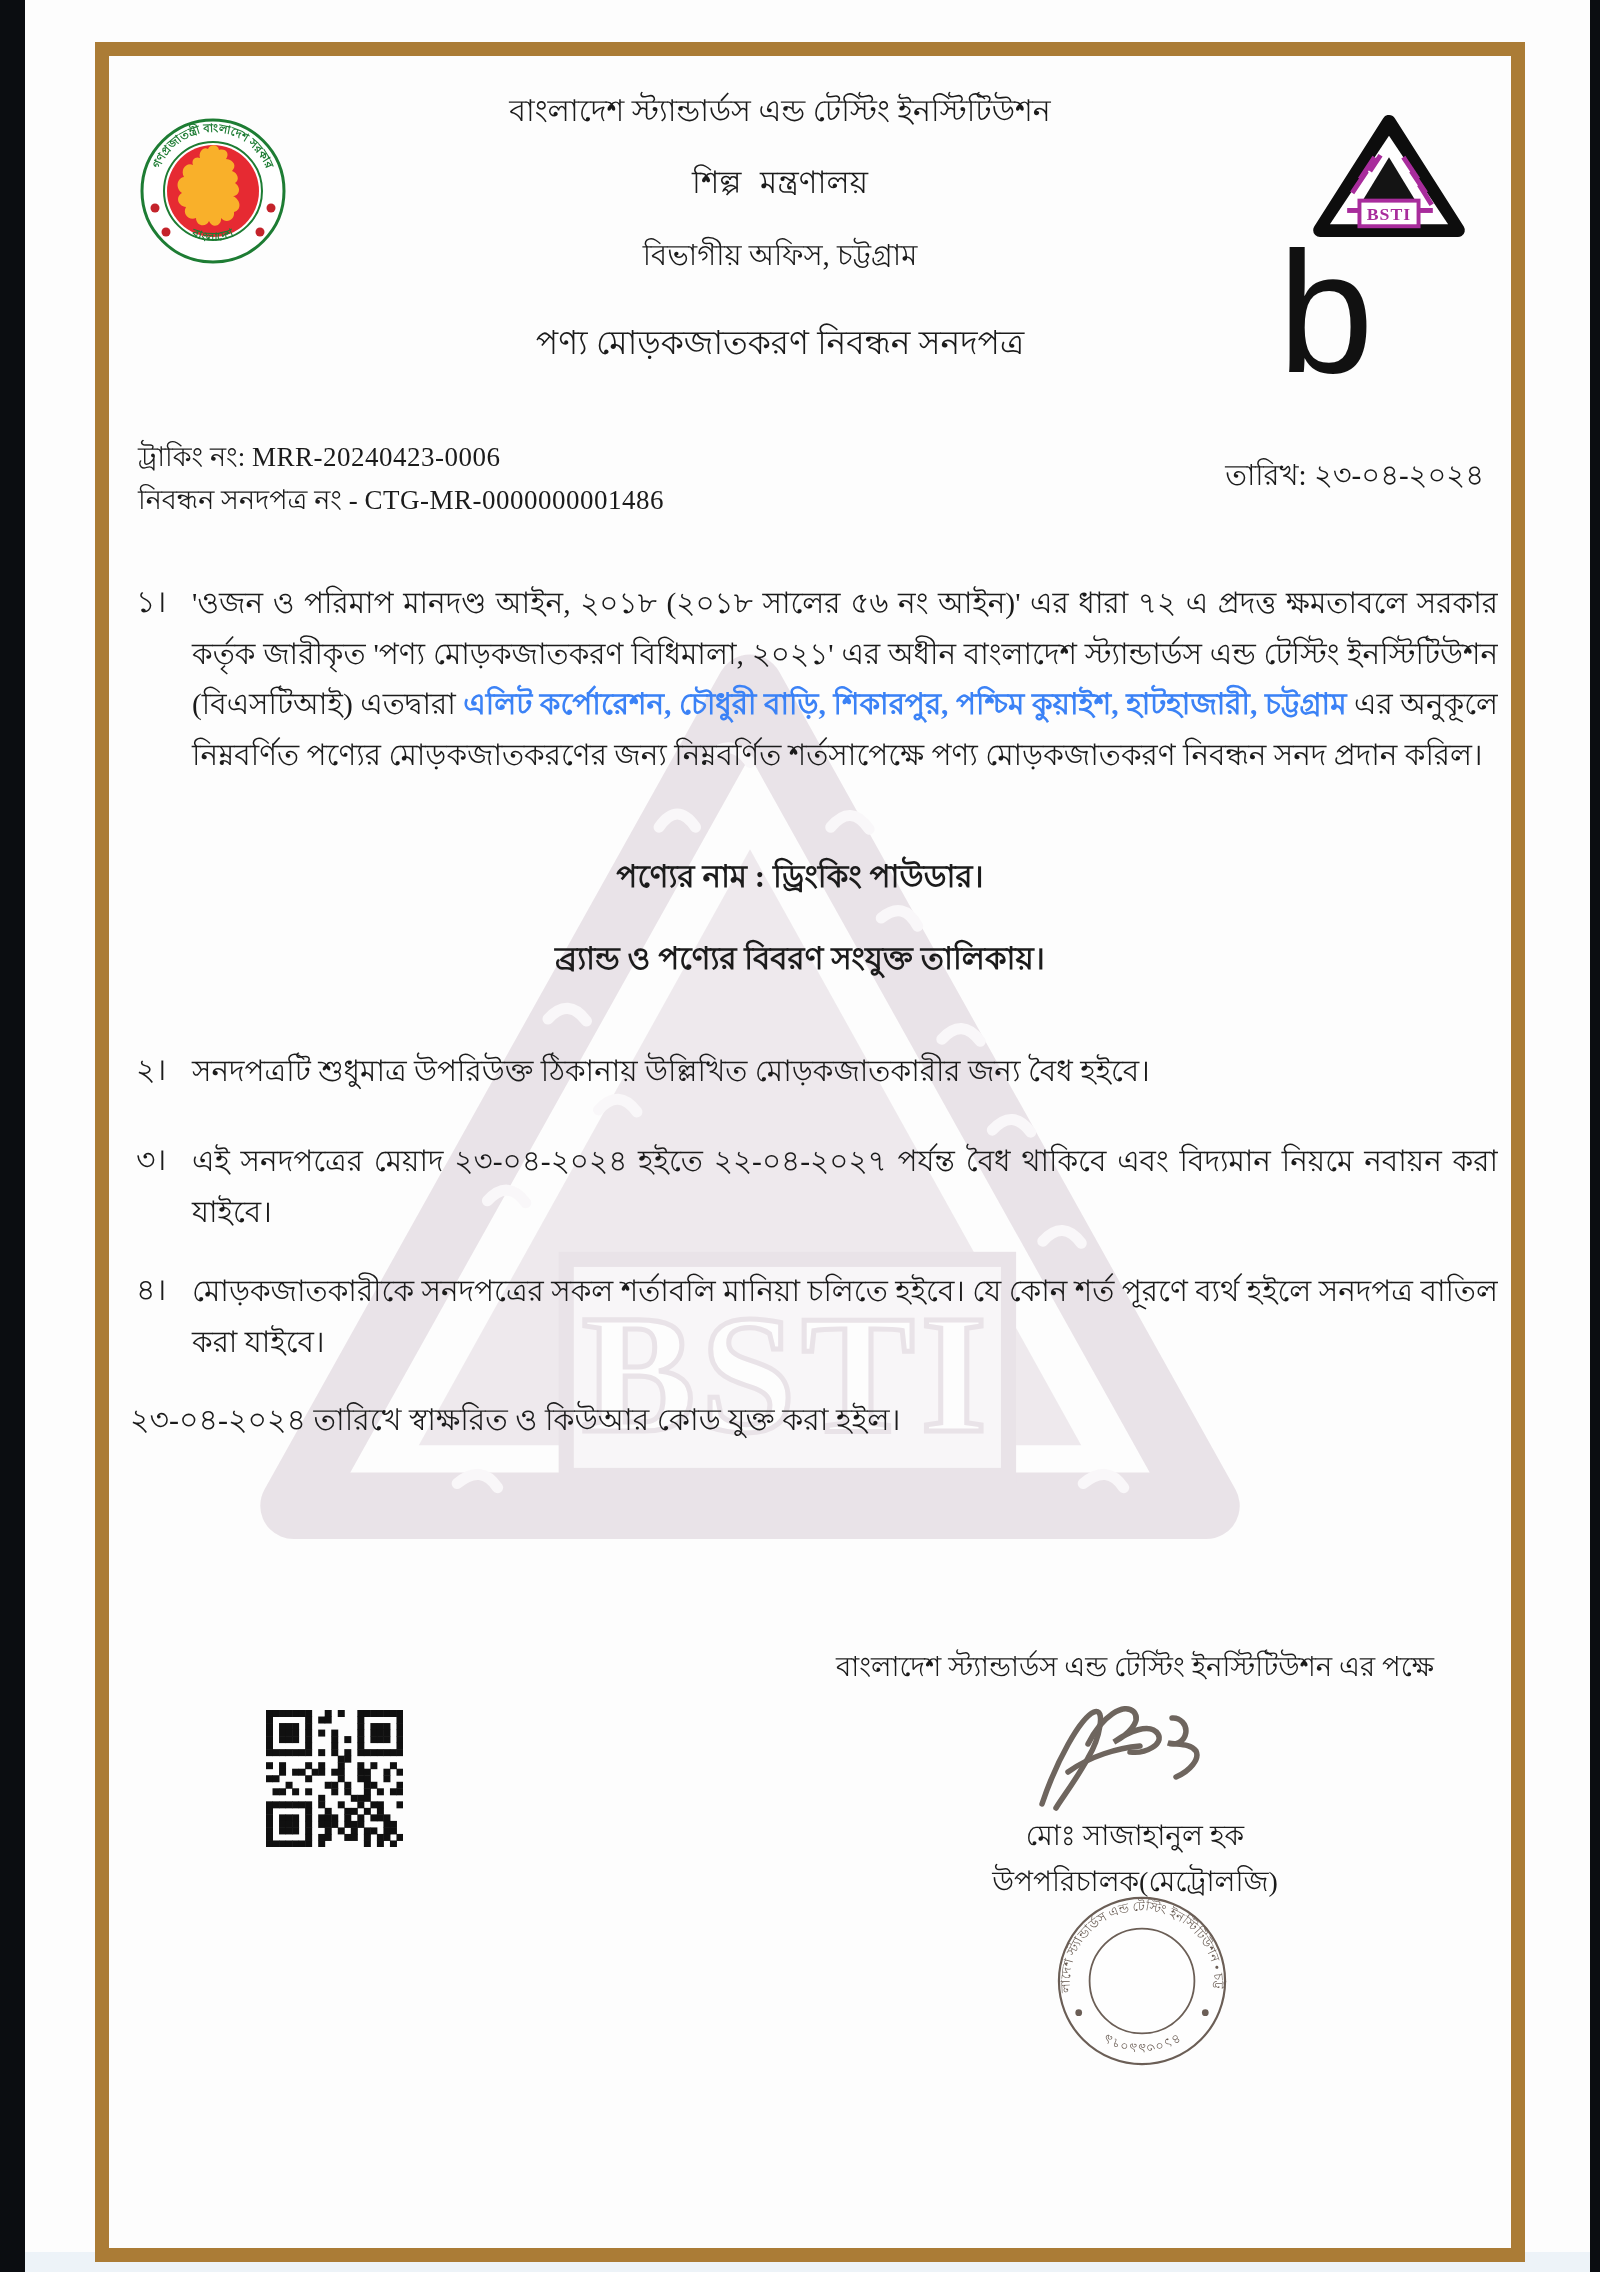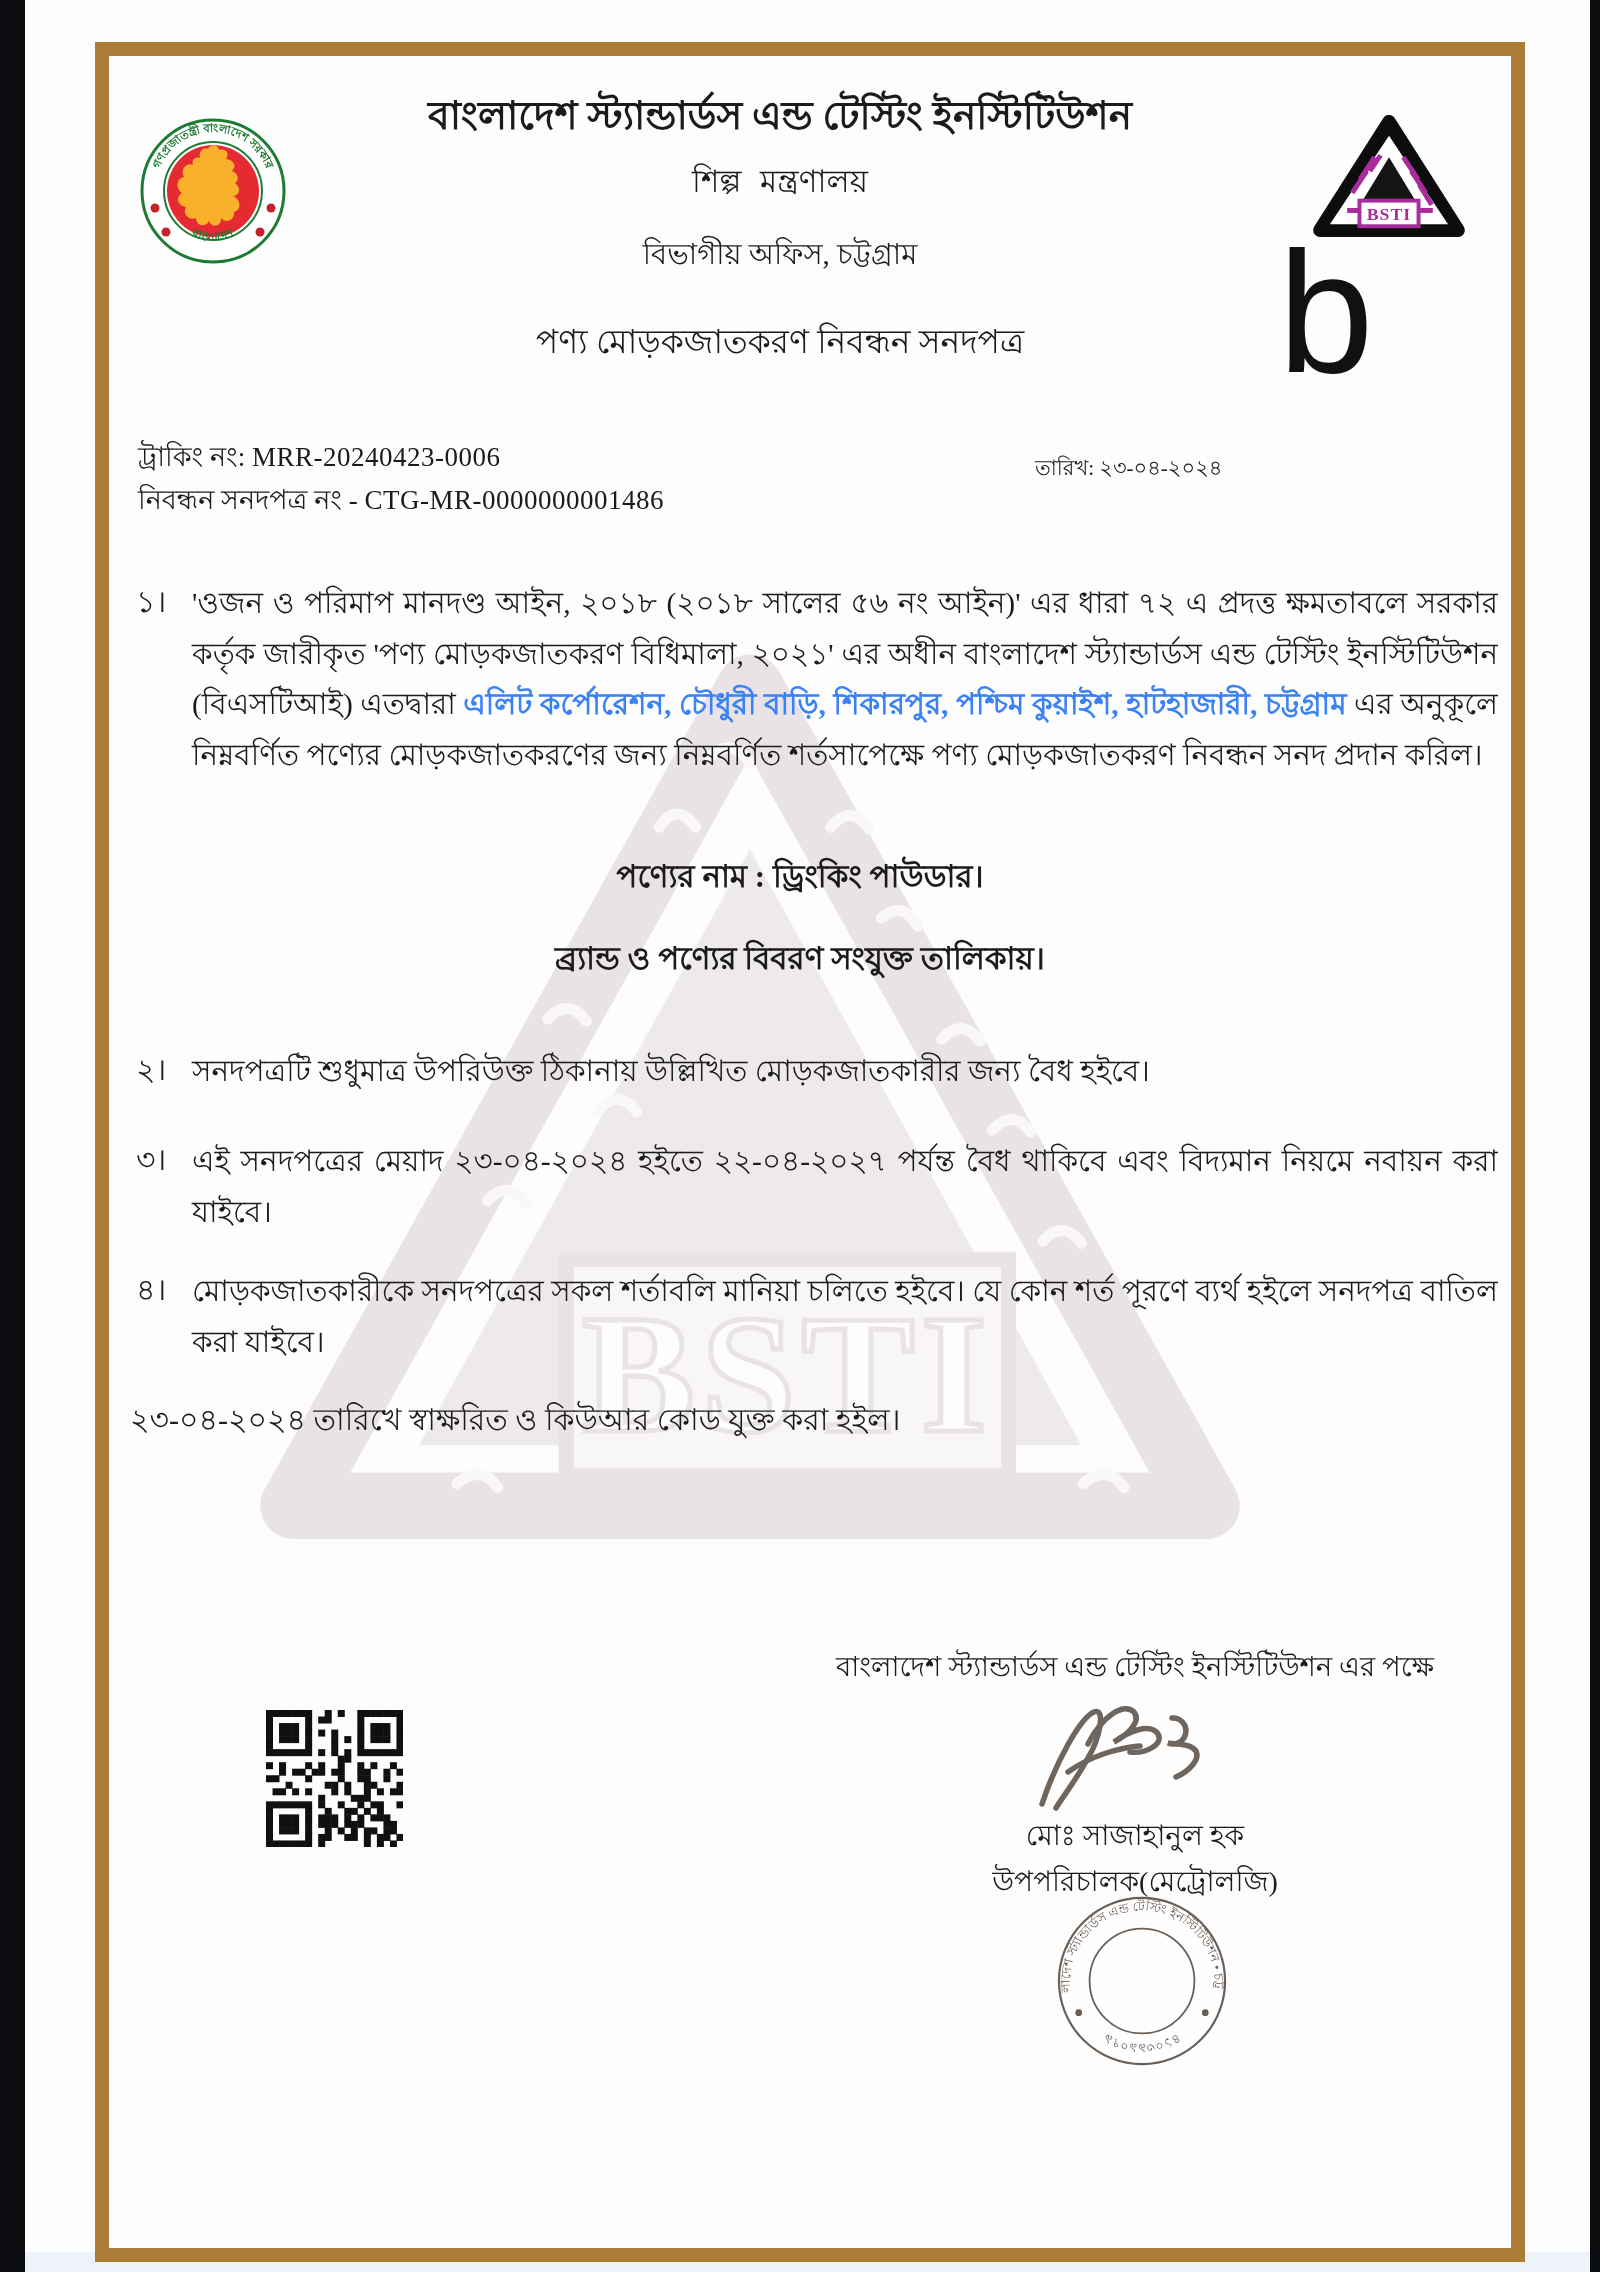--- a/index.html
+++ b/index.html
@@ -11,33 +11,33 @@
   .strip.left{left:0;width:25px;}
   .strip.right{left:1590px;width:10px;}
   .bottom-strip{position:absolute;left:25px;top:2252px;width:1565px;height:20px;background:#edf3f8;}
   .gold-frame{
     position:absolute;left:95px;top:42px;width:1430px;height:2220px;
     border:14px solid #ab7c36;box-sizing:border-box;background:transparent;
   }
   .wm{position:absolute;left:235px;top:630px;width:1030px;height:980px;opacity:.38;pointer-events:none;}
   .emblem{position:absolute;left:138px;top:116px;width:150px;height:150px;}
   .titles{position:absolute;left:320px;top:94px;width:920px;text-align:center;}
-  .titles .org{font-size:39px;line-height:1.15;margin:0 0 18px 0;font-weight:700;}
+  .titles .org{font-size:30px;line-height:1.15;margin:0 0 29px 0;font-weight:400;}
   .titles .ministry{font-size:31px;margin:0 0 22px 0;font-family:Liberation Mono, monospace;}
   .titles .office{font-size:29px;margin:0 0 36px 0;}
   .titles .doc-title{font-size:33px;margin:8px;}
   .bsti-logo{position:absolute;left:1310px;top:112px;width:158px;height:130px;}
   .big-b{
     position:absolute;left:1278px;top:226px;width:120px;
     font-family:"Liberation Sans","DejaVu Sans",sans-serif;
     font-size:172px;line-height:1;color:#111;font-weight:500;
   }
   .meta{position:absolute;left:138px;top:436px;font-size:27px;line-height:1.58;}
   .meta .lat{letter-spacing:.5px;margin-top:40px;}
-  .date-line{position:absolute;left:1035px;top:452px;width:420px;text-align:left;font-size:21px;}
+  .date-line{position:absolute;left:1064px;top:452px;width:420px;text-align:right;font-size:29px;}
   .clause{position:absolute;left:136px;width:1362px;display:flex;overflow:hidden;}
   .clause .num{flex:0 0 56px;font-size:30px;}
   .clause .txt{flex:1;font-size:29.5px;line-height:1.72;text-align:justify;}
   .clause .txt b{color:#3b82f6;}
   #clause1{top:578px;height:235px;}
   #clause2{top:1046px;height:66px;}
   #clause3{top:1136px;height:122px;}
   #clause4{top:1266px;height:122px;}
   .center-line{position:absolute;left:200px;width:1200px;text-align:center;font-weight:700;font-size:31px;overflow:hidden;height:50px;}
   #product-line{top:852px;}

